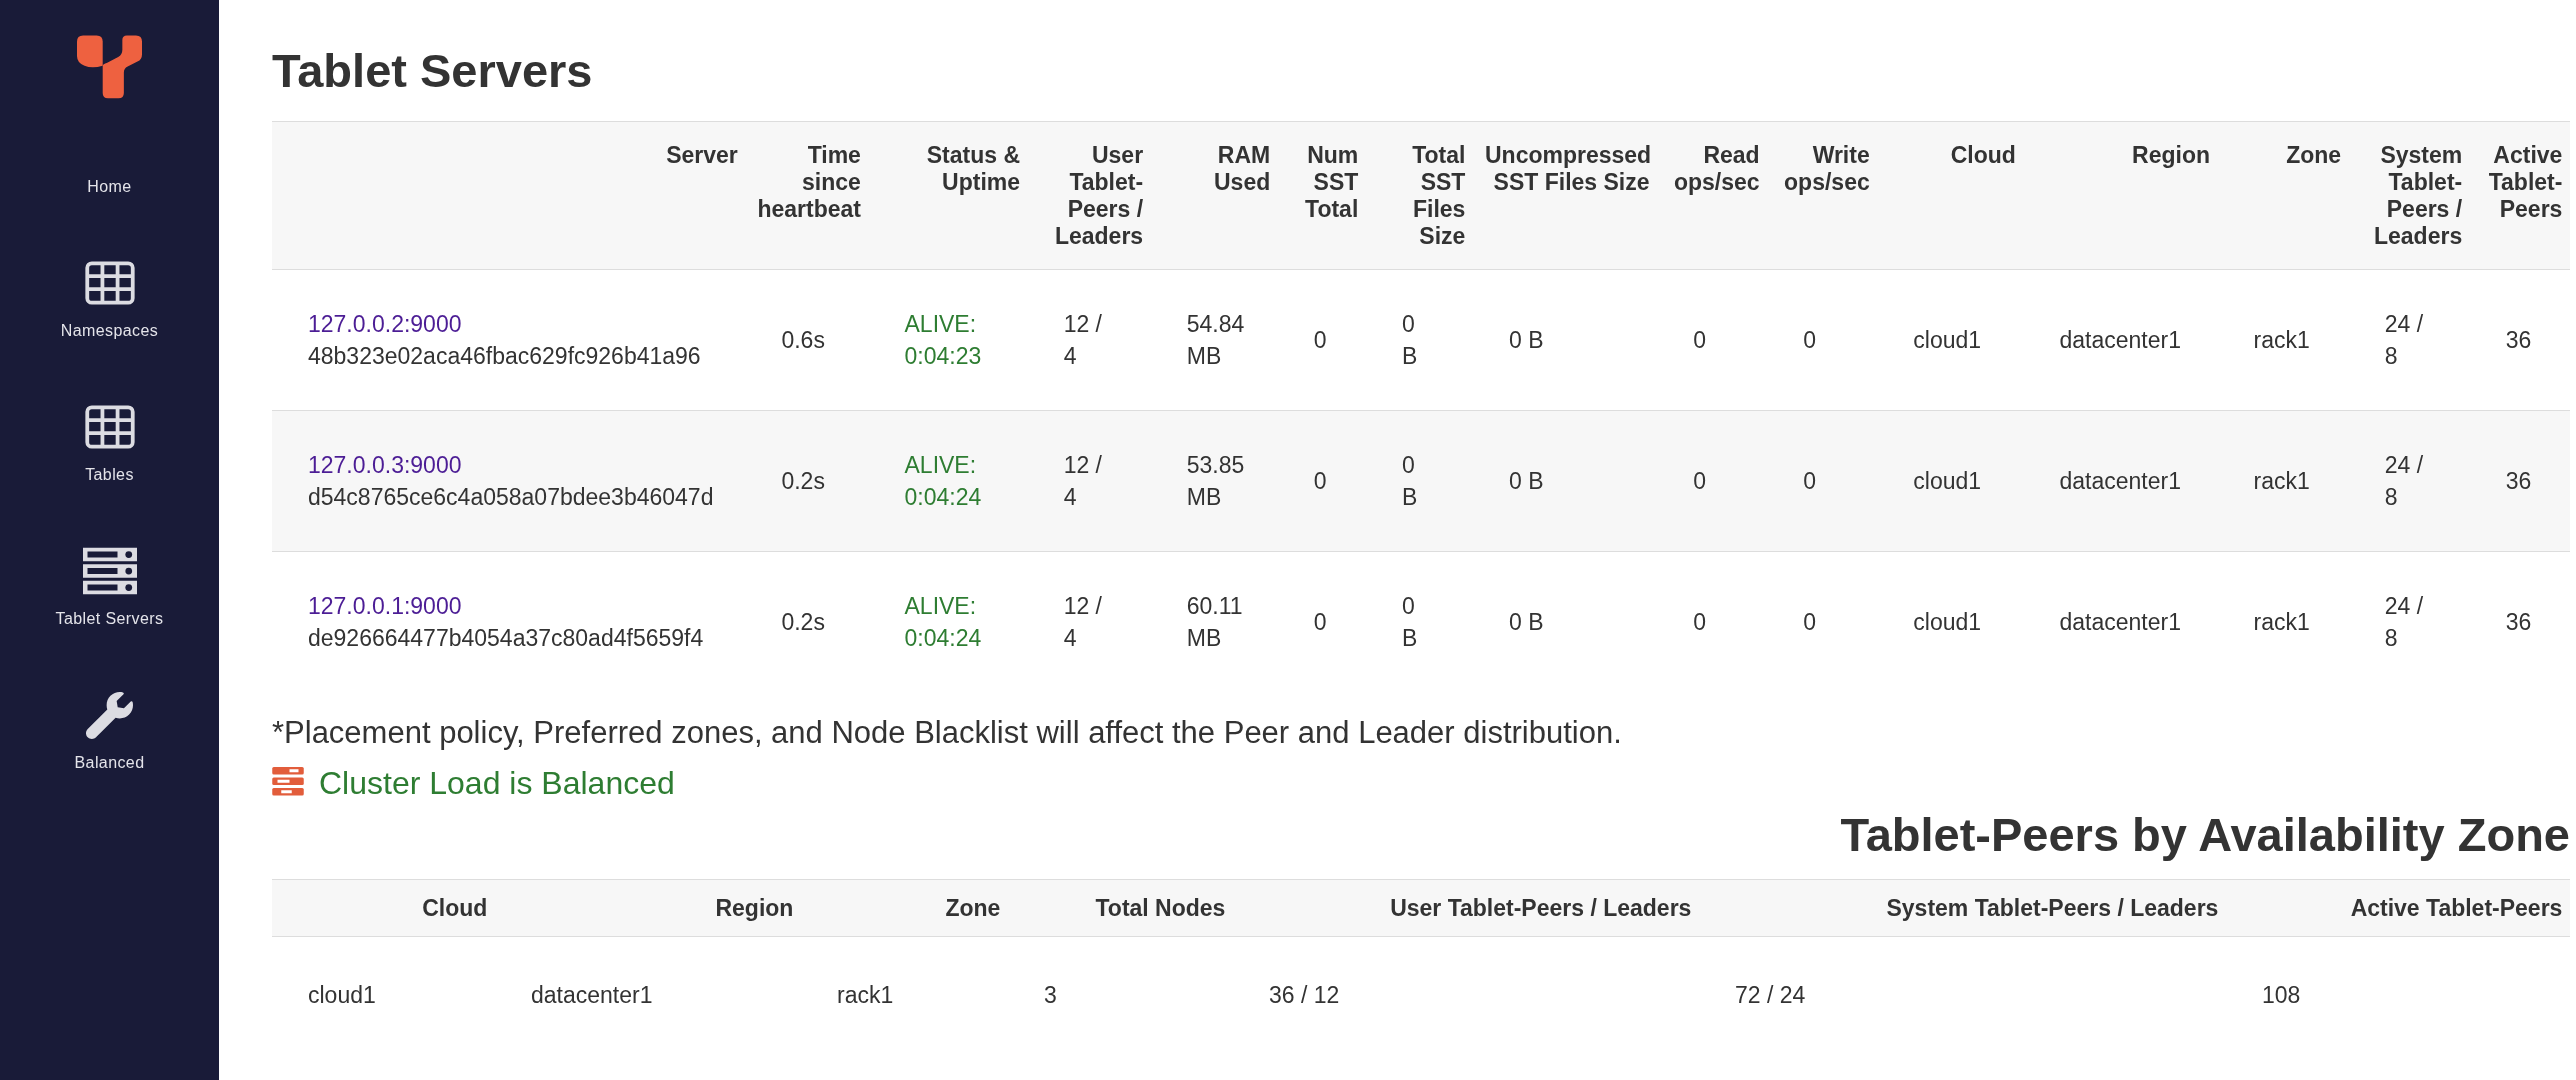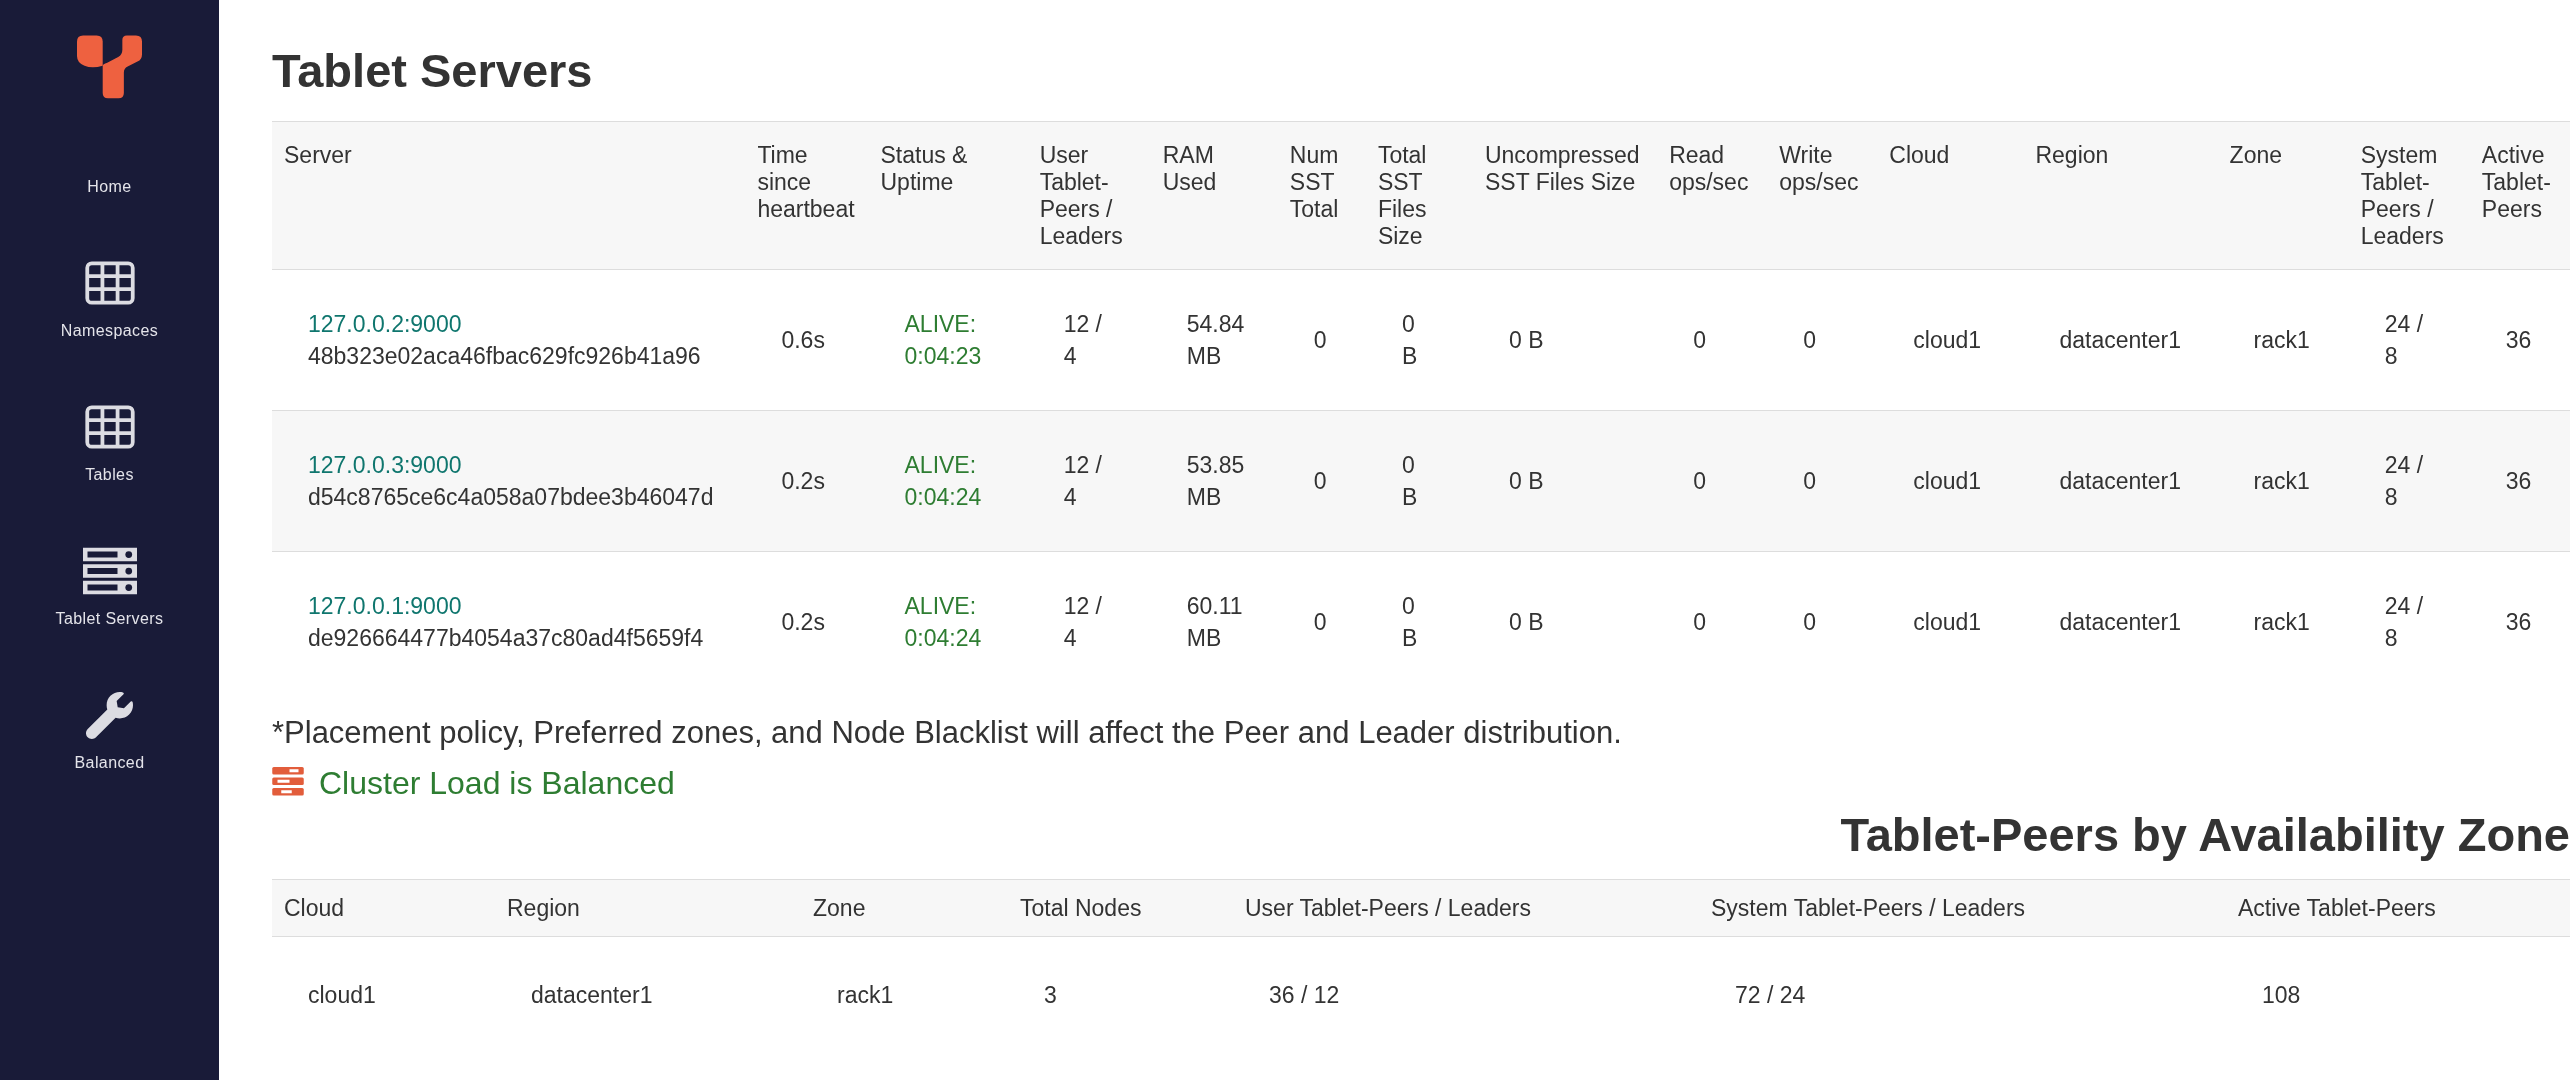--- a/index.html
+++ b/index.html
@@ -49,39 +49,39 @@
 
   table {
     width: 100%;
     border-collapse: collapse;
     table-layout: fixed;
     border-top: 1.5px solid #dddddd;
     font-size: 23px;
   }
   thead th {
     background: #f7f7f7;
-    text-align: left;
+    text-align: right;
     vertical-align: top;
-    font-weight: 400;
+    font-weight: 700;
     color: #333;
     padding: 19.7px 7.6px 19.7px 12px;
     line-height: 27px;
     border-bottom: 1.5px solid #dddddd;
   }
   tbody td {
     vertical-align: middle;
     padding: 38px 7.6px 38px 36px;
     line-height: 32px;
     color: #333;
   }
   tbody tr + tr { border-top: 1.5px solid #dddddd; }
   .t-servers tbody tr:nth-child(even) { background: #f7f7f7; }
   td span { white-space: pre-line; display: inline-block; }
 
-  a.host-link { color: #0f766e; text-decoration: none; cursor: pointer; }
+  a.host-link { color: #4c1d95; text-decoration: none; cursor: pointer; }
   .uuid { display: block; color: #333; }
   .status-alive { color: #2e7d32; }
 
   .footnote {
     margin-top: 26px;
     font-size: 31px;
     line-height: 29px;
     color: #333;
   }
   .cluster-status {

